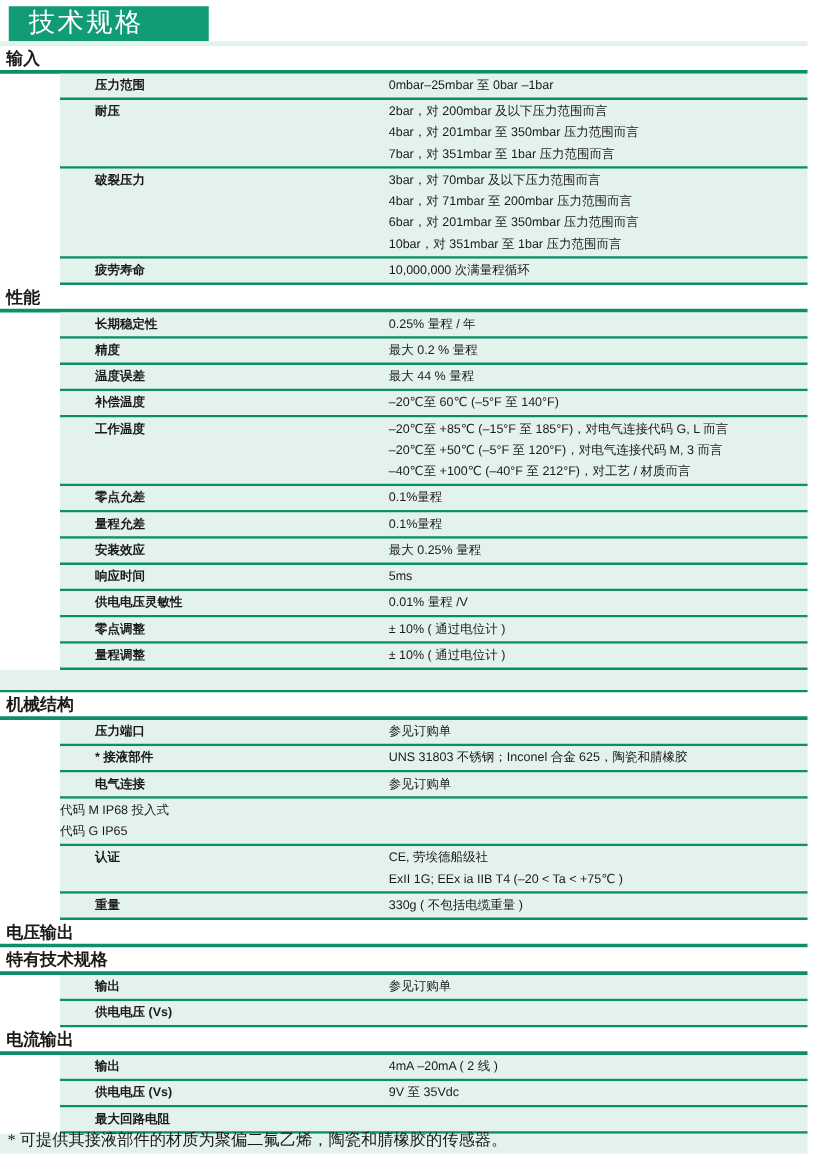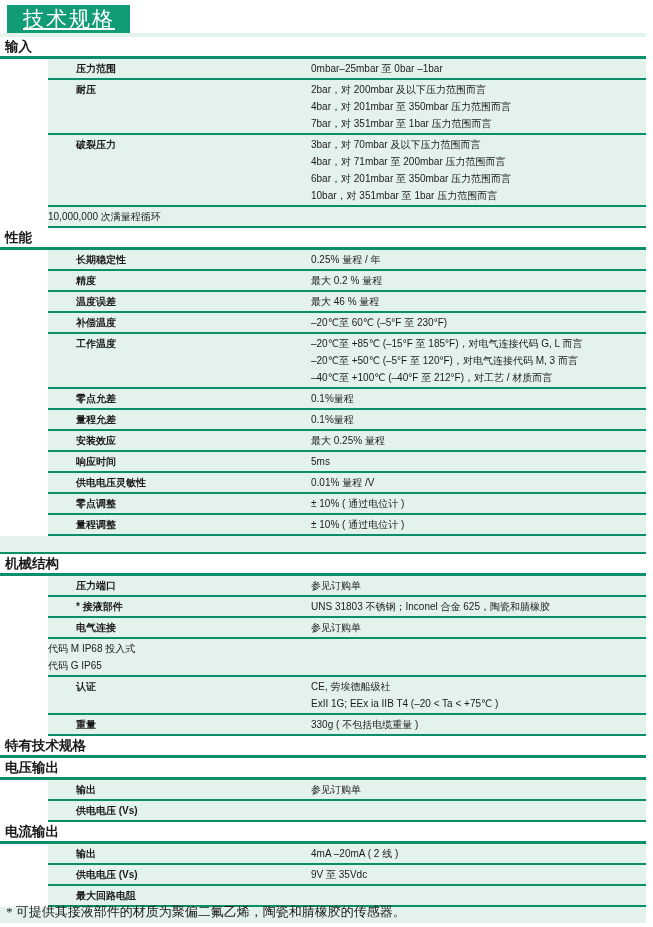--- a/index.html
+++ b/index.html
@@ -17,29 +17,28 @@
   .page{
     position:relative;
     width:653px;
     height:927px;
     background:#ffffff;
     overflow:hidden;
   }
   .title-box{
     position:absolute;
     top:5px;left:7px;
-    width:123px;height:28px;
+    width:160px;height:28px;
     background:var(--brand);
     color:#ffffff;
     font-size:21px;
     letter-spacing:2px;
     line-height:28px;
     padding-left:16px;
     box-sizing:border-box;
-    text-decoration:underline;
   }
   .table-wrap{
     position:absolute;
     top:33px;left:0;
     width:646px;
   }
   .top-strip{
     height:4px;
     background:var(--rowbg);
   }
@@ -115,47 +114,48 @@
         <div class="spec-row">
           <div class="label">破裂压力</div>
           <div class="values">
             <div>3bar，对 70mbar 及以下压力范围而言</div>
             <div>4bar，对 71mbar 至 200mbar 压力范围而言</div>
             <div>6bar，对 201mbar 至 350mbar 压力范围而言</div>
             <div>10bar，对 351mbar 至 1bar 压力范围而言</div>
           </div>
         </div>
         <div class="spec-row">
+          <div class="label">疲劳寿命</div>
           <div class="values">
             <div>10,000,000 次满量程循环</div>
           </div>
         </div>
         <div class="section-header">性能</div>
         <div class="spec-row">
           <div class="label">长期稳定性</div>
           <div class="values">
             <div>0.25% 量程 / 年</div>
           </div>
         </div>
         <div class="spec-row">
           <div class="label">精度</div>
           <div class="values">
             <div>最大 0.2 % 量程</div>
           </div>
         </div>
         <div class="spec-row">
           <div class="label">温度误差</div>
           <div class="values">
-            <div>最大 46 % 量程</div>
+            <div>最大 44 % 量程</div>
           </div>
         </div>
         <div class="spec-row">
           <div class="label">补偿温度</div>
           <div class="values">
-            <div>–20℃至 60℃ (–5°F 至 230°F)</div>
+            <div>–20℃至 60℃ (–5°F 至 140°F)</div>
           </div>
         </div>
         <div class="spec-row">
           <div class="label">工作温度</div>
           <div class="values">
             <div>–20℃至 +85℃ (–15°F 至 185°F)，对电气连接代码 G, L 而言</div>
             <div>–20℃至 +50℃ (–5°F 至 120°F)，对电气连接代码 M, 3 而言</div>
             <div>–40℃至 +100℃ (–40°F 至 212°F)，对工艺 / 材质而言</div>
           </div>
         </div>
@@ -233,22 +233,22 @@
             <div>CE, 劳埃德船级社</div>
             <div>ExII 1G; EEx ia IIB T4 (–20 &lt; Ta &lt; +75℃ )</div>
           </div>
         </div>
         <div class="spec-row">
           <div class="label">重量</div>
           <div class="values">
             <div>330g ( 不包括电缆重量 )</div>
           </div>
         </div>
+        <div class="section-header">电压输出</div>
         <div class="section-header">特有技术规格</div>
-        <div class="section-header">电压输出</div>
         <div class="spec-row">
           <div class="label">输出</div>
           <div class="values">
             <div>参见订购单</div>
           </div>
         </div>
         <div class="spec-row">
           <div class="label">供电电压 (Vs)</div>
         </div>
         <div class="section-header">电流输出</div>

